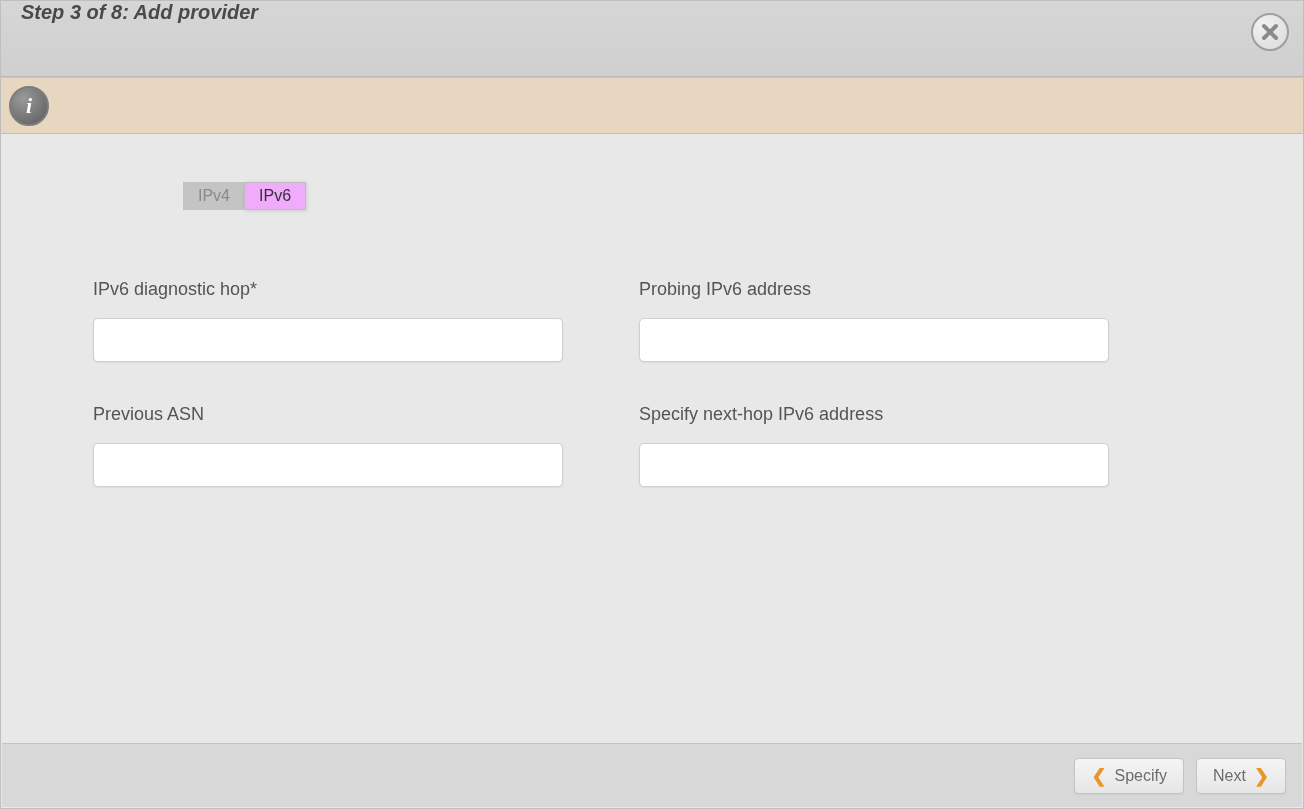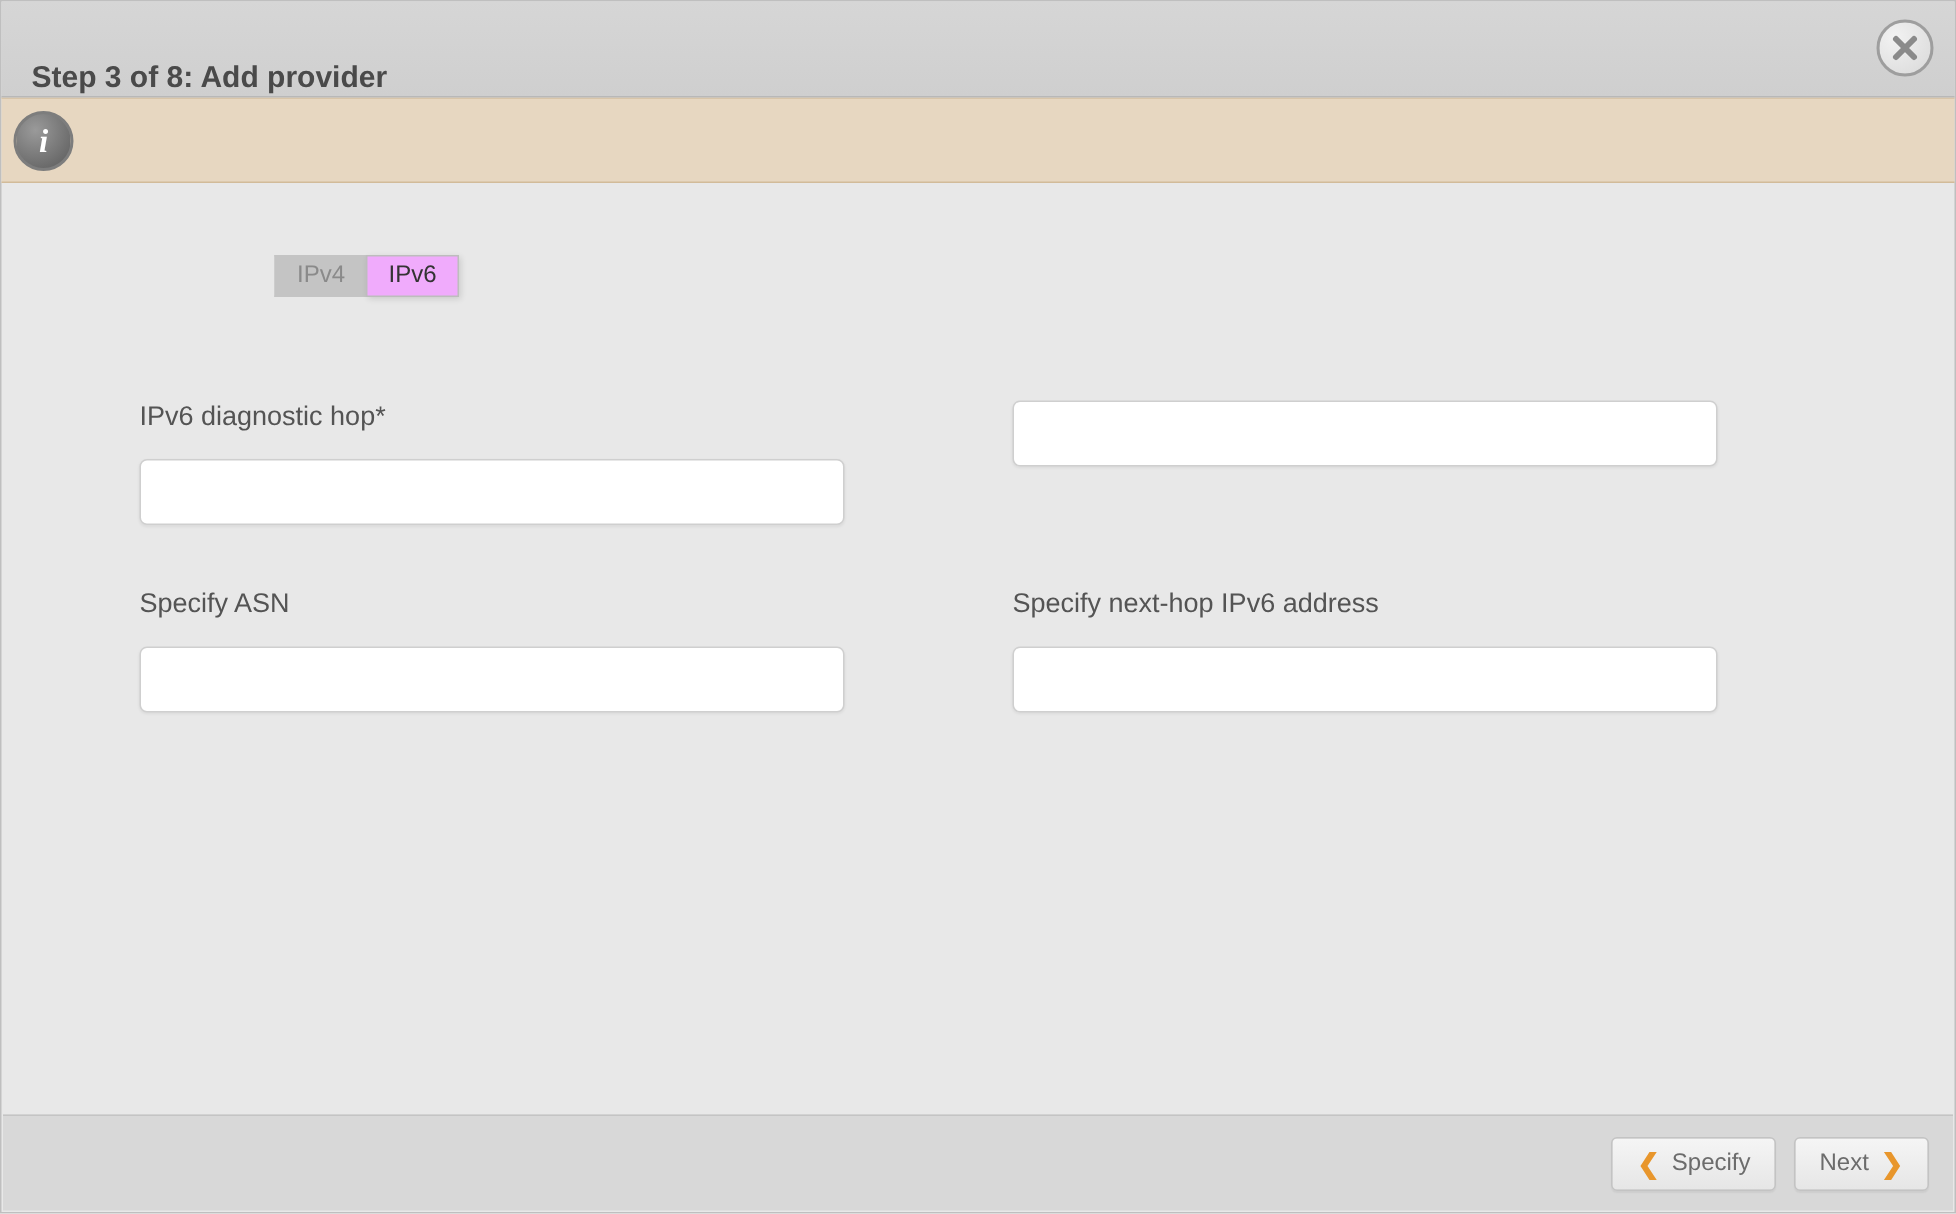--- a/index.html
+++ b/index.html
@@ -1,37 +1,37 @@
 <!DOCTYPE html>
 <html><head>
 <meta charset="utf-8">
 <style>
   html,body{margin:0;padding:0;width:1304px;height:809px;font-family:"Helvetica Neue",Helvetica,Arial,sans-serif;background:#e6e6e6;color:#333;}
   *{box-sizing:border-box;}
   .dialog{position:relative;width:1304px;height:809px;border:1px solid #bfbfbf;background:#e8e8e8;}
   
-  .dlg-header{height:64px;background:linear-gradient(to bottom,#d6d6d6 0%,#cfcfcf 100%);border-bottom:1px solid #b8b8b8;position:relative;display:flex;align-items:flex-end;padding-left:20px;}
+  .dlg-header{height:76px;background:linear-gradient(to bottom,#d6d6d6 0%,#cfcfcf 100%);border-bottom:1px solid #b8b8b8;position:relative;display:flex;align-items:flex-start;padding-left:20px;font-style:italic;}
   .dlg-title{font-size:20px;font-weight:bold;color:#4a4a4a;}
   .close-btn{position:absolute;right:14px;top:12px;width:38px;height:38px;border-radius:50%;border:2px solid #9e9e9e;background:radial-gradient(circle at 30% 30%,#f2f2f2,#d9d9d9);display:flex;align-items:center;justify-content:center;cursor:default;}
   .close-btn svg{display:block;}
   
   .info-banner{height:57px;background:#e7d7c1;border-top:1px solid #d8c5a9;border-bottom:1px solid #d2bb99;display:flex;align-items:center;padding-left:8px;}
   .info-icon{width:40px;height:40px;border-radius:50%;border:2px solid #7d7d7d;background:radial-gradient(circle at 35% 30%,#9a9a9a,#5a5a5a);display:flex;align-items:center;justify-content:center;flex:none;}
   .info-icon span{color:#fff;font-family:Georgia,serif;font-style:italic;font-weight:bold;font-size:22px;line-height:1;user-select:none;}
   .info-text{margin-left:16px;font-size:16px;color:#4c4c4c;}
   
   .dlg-body{position:relative;padding:0;}
   
   .tabs{position:absolute;left:182px;top:48px;display:flex;height:28px;}
   .tab{height:28px;display:flex;align-items:center;justify-content:center;font-size:16px;border:1px solid #c4c4c4;padding:0 14px;}
   .tab.inactive{background:#c4c4c4;color:#8a8a8a;border-right:none;}
   .tab.active{background:#f0abfc;color:#333;border:1px solid #bdbdbd;box-shadow:1px 1px 4px rgba(0,0,0,.12);}
   
   .form-area{position:absolute;left:92px;top:145px;right:92px;}
-  .row{display:flex;gap:112px;margin-bottom:42px;}
+  .row{display:flex;gap:76px;margin-bottom:42px;}
   .field{width:470px;}
   .field label{display:block;font-size:18px;color:#545454;margin-bottom:18px;}
   .field input{width:100%;height:44px;border:1px solid #cfcfcf;border-radius:5px;background:#fff;padding:0 12px;font-size:16px;box-shadow:0 1px 2px rgba(0,0,0,.06);}
   
   .dlg-footer{position:absolute;left:1px;right:1px;bottom:1px;height:64px;background:#d8d8d8;border-top:1px solid #c4c4c4;display:flex;align-items:center;justify-content:flex-end;padding-right:16px;gap:12px;}
   .nav-btn{height:36px;border:1px solid #c3c3c3;border-radius:4px;background:linear-gradient(to bottom,#f5f5f5,#e6e6e6);color:#6c6c6c;font-size:16px;display:flex;align-items:center;padding:0 16px;gap:8px;cursor:default;box-shadow:0 1px 1px rgba(0,0,0,.05);}
   .nav-btn .chev{color:#e8962c;font-size:18px;font-weight:bold;line-height:1;}
 </style>
 </head>
 <body>
@@ -59,26 +59,27 @@
       <div class="tab active">IPv6</div>
     </div>
 
     <div class="form-area">
       <div class="row">
         <div class="field">
           <label>IPv6 diagnostic hop*</label>
           <input type="text" value="" style="">
         </div>
         <div class="field">
+          <label>Probing IPv6 address</label>
           <input type="text" value="" style="">
         </div>
       </div>
       <div class="row">
         <div class="field">
-          <label>Specify ASN</label>
+          <label>Previous ASN</label>
           <input type="text" value="" style="">
         </div>
         <div class="field">
           <label>Specify next-hop IPv6 address</label>
           <input type="text" value="" style="">
         </div>
       </div>
     </div>
   </div>
 

